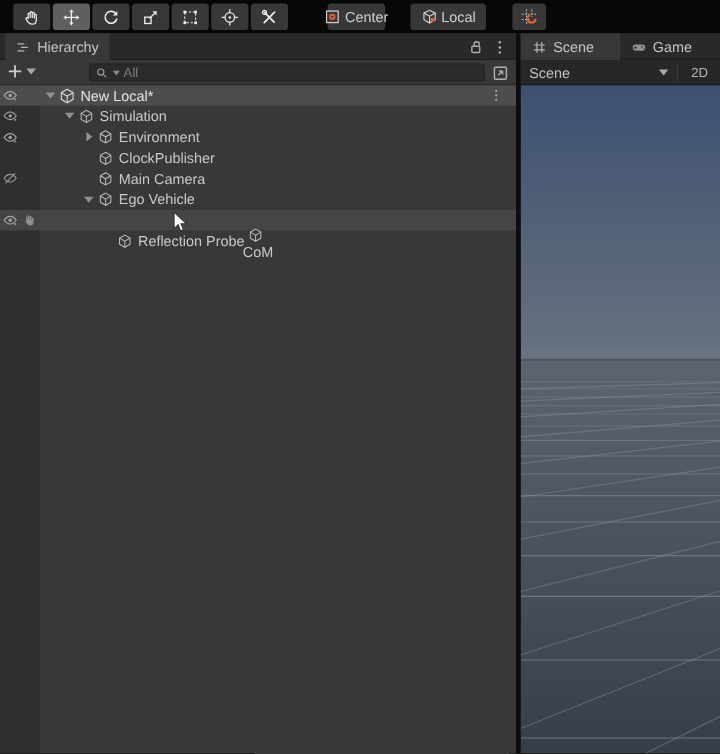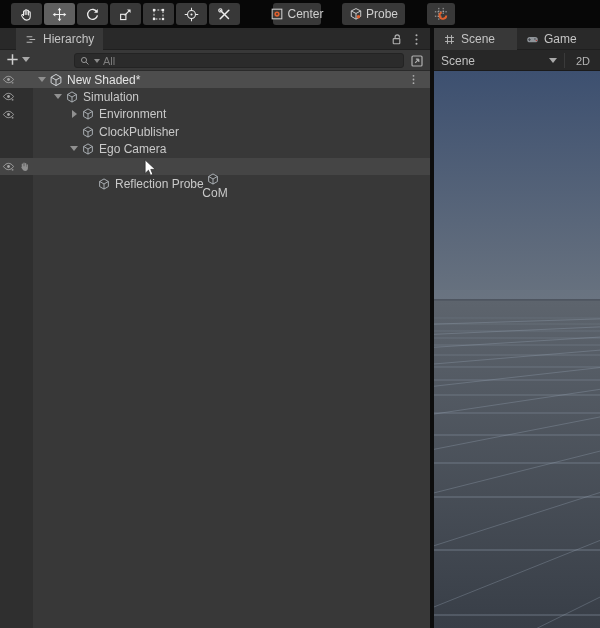--- a/index.html
+++ b/index.html
@@ -176,38 +176,38 @@
     </div>
 
     <div class="pillbtn" id="rotation-btn">
       <span>
         <svg viewBox="0 0 16 16" fill="none" stroke="#cfcfcf" stroke-width="1.1">
             <path d="M8 1.8l5.4 2.7v6.2L8 13.9l-5.4-3.2V4.5z"></path>
             <path d="M2.6 4.5L8 7.4l5.4-2.9M8 7.4v6.5"></path>
             <circle cx="10.8" cy="11" r="2" fill="#e0602e" stroke="none"></circle>
           </svg>
       </span>
-      <span>Probe</span>
+      <span>Local</span>
     </div>
 
     <div class="pillbtn" id="snap-btn">
       <span>
         <svg viewBox="0 0 16 16">
             <g stroke="#bdbdbd" stroke-width="1" stroke-dasharray="1.6 1.4" fill="none">
               <path d="M5.5 1v14M10.5 1v7M1 5.5h14M1 10.5h7.5"></path>
             </g>
             <path d="M14 9.8a3.8 3.8 0 11-5.2-3.6" fill="none" stroke="#e0602e" stroke-width="2.2"></path>
           </svg>
       </span>
     </div>
   </div>
 
   <div class="hier">
     <div class="tabstrip">
-      <div class="tab active" style="left:16px;">
+      <div class="tab active" style="left:4px;">
         <span>
           <svg viewBox="0 0 16 16" stroke="#b5b5b5" stroke-width="1.3" fill="none">
               <path d="M2 4.5h7M5.5 8h7M2 11.5h7"></path>
             </svg>
         </span>
         <span>Hierarchy</span>
       </div>
       <span class="strip-ico" style="right:26px;">
         <svg viewBox="0 0 16 16" fill="none" stroke="#b0b0b0" stroke-width="1.2">
             <rect x="4.5" y="7" width="7" height="5.5" rx="0.8"></rect>
@@ -265,21 +265,21 @@
           <span style="width:35px;flex:0 0 auto;"></span>
           <span class="fold">
             <span class="fold-down"></span>
           </span>
           <span class="obj-ico">
             <svg viewBox="0 0 16 16" fill="none" stroke="#d2d5d8" stroke-width="1.1">
               <path d="M8 1.6l5.6 3.2v6.4L8 14.4l-5.6-3.2V4.8z"></path>
               <path d="M2.4 4.8L8 8l5.6-3.2M8 8v6.4"></path>
             </svg>
           </span>
-          <span class="lbl">New Shaded*</span>
+          <span class="lbl">New Local*</span>
           <span class="kebab">
             <svg viewBox="0 0 16 16" fill="#b0b0b0">
               <circle cx="8" cy="3.5" r="1.1"></circle>
               <circle cx="8" cy="8" r="1.1"></circle>
               <circle cx="8" cy="12.5" r="1.1"></circle>
             </svg>
           </span>
         </div>
         <div class="row">
           <span class="glyphs">
@@ -331,32 +331,51 @@
           <span class="fold"></span>
           <span class="obj-ico">
             <svg viewBox="0 0 16 16" fill="none" stroke="#b6bbc1" stroke-width="1">
               <path d="M8 2.2l5 2.9v5.8l-5 2.9-5-2.9V5.1z"></path>
               <path d="M3 5.1l5 2.9 5-2.9M8 8v5.8"></path>
             </svg>
           </span>
           <span class="lbl">ClockPublisher</span>
         </div>
         <div class="row">
+          <span class="glyphs">
+            <span class="gut-ico" style="left:2px">
+              <svg viewBox="0 0 16 16" fill="none" stroke="#989898" stroke-width="1.1">
+                <path d="M1.8 8C3.6 5.4 5.9 4.1 8 4.1S12.4 5.4 14.2 8C12.4 10.6 10.1 11.9 8 11.9S3.6 10.6 1.8 8z"></path>
+                <path d="M3 13.2L13.2 2.8"></path>
+              </svg>
+            </span>
+          </span>
+          <span style="width:67px;flex:0 0 auto;"></span>
+          <span class="fold"></span>
+          <span class="obj-ico">
+            <svg viewBox="0 0 16 16" fill="none" stroke="#b6bbc1" stroke-width="1">
+              <path d="M8 2.2l5 2.9v5.8l-5 2.9-5-2.9V5.1z"></path>
+              <path d="M3 5.1l5 2.9 5-2.9M8 8v5.8"></path>
+            </svg>
+          </span>
+          <span class="lbl">Main Camera</span>
+        </div>
+        <div class="row">
           <span class="glyphs"></span>
           <span style="width:67px;flex:0 0 auto;"></span>
           <span class="fold">
             <span class="fold-down"></span>
           </span>
           <span class="obj-ico">
             <svg viewBox="0 0 16 16" fill="none" stroke="#b6bbc1" stroke-width="1">
               <path d="M8 2.2l5 2.9v5.8l-5 2.9-5-2.9V5.1z"></path>
               <path d="M3 5.1l5 2.9 5-2.9M8 8v5.8"></path>
             </svg>
           </span>
-          <span class="lbl">Ego Camera</span>
+          <span class="lbl">Ego Vehicle</span>
         </div>
         <div class="row hover">
           <span class="glyphs">
             <span class="gut-ico" style="left:2px">
               <svg viewBox="0 0 16 16">
                 <path d="M1.8 8C3.6 5.4 5.9 4.1 8 4.1S12.4 5.4 14.2 8C12.4 10.6 10.1 11.9 8 11.9S3.6 10.6 1.8 8z" fill="none" stroke="#a6a6a6" stroke-width="1.1"></path>
                 <circle cx="8" cy="8" r="1.7" fill="#a6a6a6"></circle>
                 <circle cx="13" cy="12" r="1.2" fill="#8a8a8a"></circle>
               </svg>
             </span>

